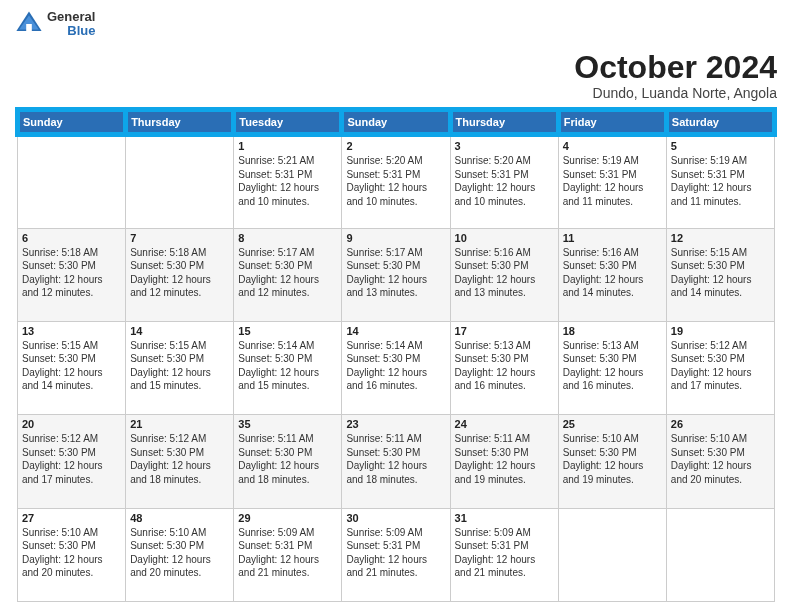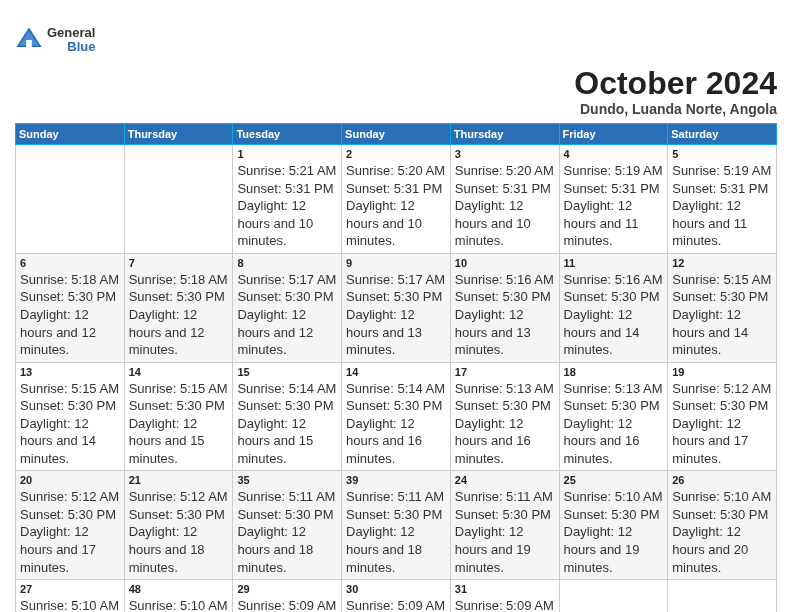--- a/index.html
+++ b/index.html
@@ -6,21 +6,21 @@
     body {
       font-family: Arial, sans-serif;
       background: #fff;
       width: 792px;
       height: 612px;
       overflow: hidden;
     }
     .page {
       width: 792px;
       height: 612px;
-      padding: 26px 15px 10px 15px;
+      padding: 10px 15px 10px 15px;
       display: flex;
       flex-direction: column;
     }
     .header {
       display: flex;
       justify-content: space-between;
       align-items: flex-start;
       margin-bottom: 6px;
     }
     .logo {
@@ -54,37 +54,36 @@
     }
     .month-title {
       font-size: 32px;
       font-weight: bold;
       color: #222;
       line-height: 1.1;
     }
     .subtitle {
       font-size: 14px;
       color: #444;
-      font-weight: bold;
     }
     .calendar {
       flex: 1;
       border: 1px solid #ccc;
       border-collapse: collapse;
       width: 100%;
       table-layout: fixed;
     }
     .calendar th {
       background-color: #2a6eb5;
       color: #fff;
       font-size: 11px;
       font-weight: bold;
       padding: 4px 3px;
       text-align: left;
-      border: 1px solid #0ea5e9;
+      border: 5px solid #0ea5e9;
       margin-top: 39px;
     }
     .calendar td {
       vertical-align: top;
       border: 1px solid #ccc;
       padding: 3px 4px;
       font-size: 9px;
       color: #333;
       background: #fff;
       height: 85px;
@@ -94,21 +93,21 @@
     }
     .day-num {
       font-size: 11px;
       font-weight: bold;
       color: #222;
       display: block;
       margin-bottom: 2px;
     }
     .day-info {
       line-height: 1.35;
-      font-size: 13px;
+      font-size: 10px;
       color: #333;
     }
     .empty-cell {
       background: #fff !important;
     }
   </style>
 </head>
 <body>
 
 <div class="page">
@@ -234,21 +233,21 @@
           </td>
           <td>
             <span class="day-num">21</span>
             <div class="day-info">Sunrise: 5:12 AM<br>Sunset: 5:30 PM<br>Daylight: 12 hours and 18 minutes.</div>
           </td>
           <td>
             <span class="day-num">35</span>
             <div class="day-info">Sunrise: 5:11 AM<br>Sunset: 5:30 PM<br>Daylight: 12 hours and 18 minutes.</div>
           </td>
           <td>
-            <span class="day-num">39</span>
+            <span class="day-num">23</span>
             <div class="day-info">Sunrise: 5:11 AM<br>Sunset: 5:30 PM<br>Daylight: 12 hours and 18 minutes.</div>
           </td>
           <td>
             <span class="day-num">24</span>
             <div class="day-info">Sunrise: 5:11 AM<br>Sunset: 5:30 PM<br>Daylight: 12 hours and 19 minutes.</div>
           </td>
           <td>
             <span class="day-num">25</span>
             <div class="day-info">Sunrise: 5:10 AM<br>Sunset: 5:30 PM<br>Daylight: 12 hours and 19 minutes.</div>
           </td>

